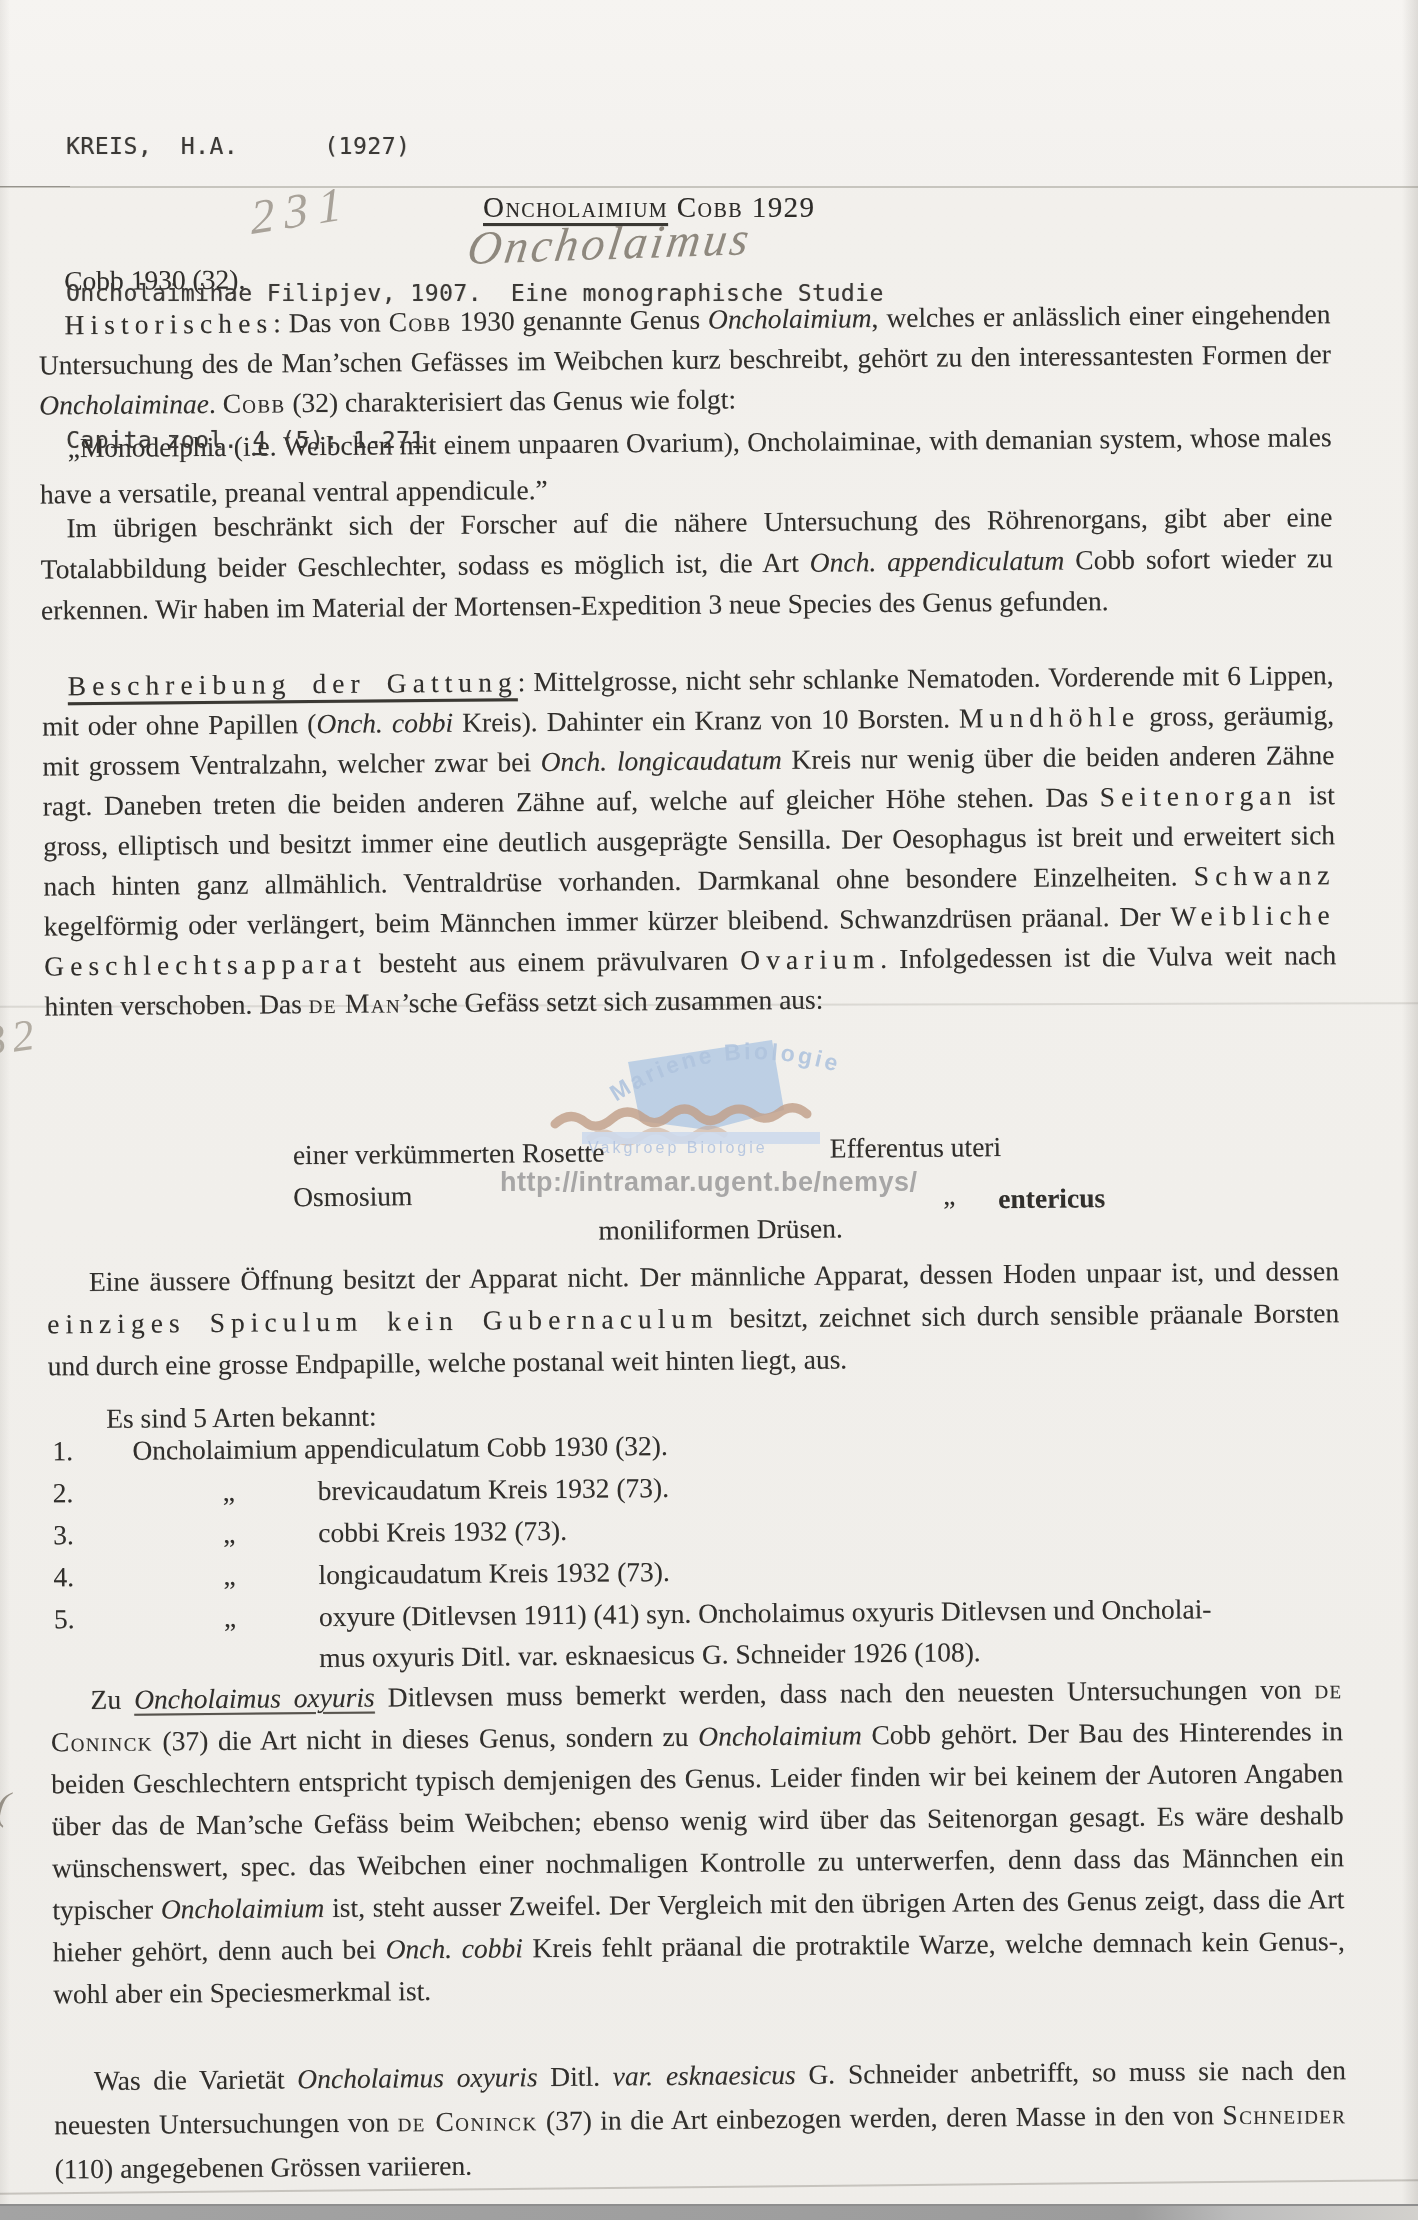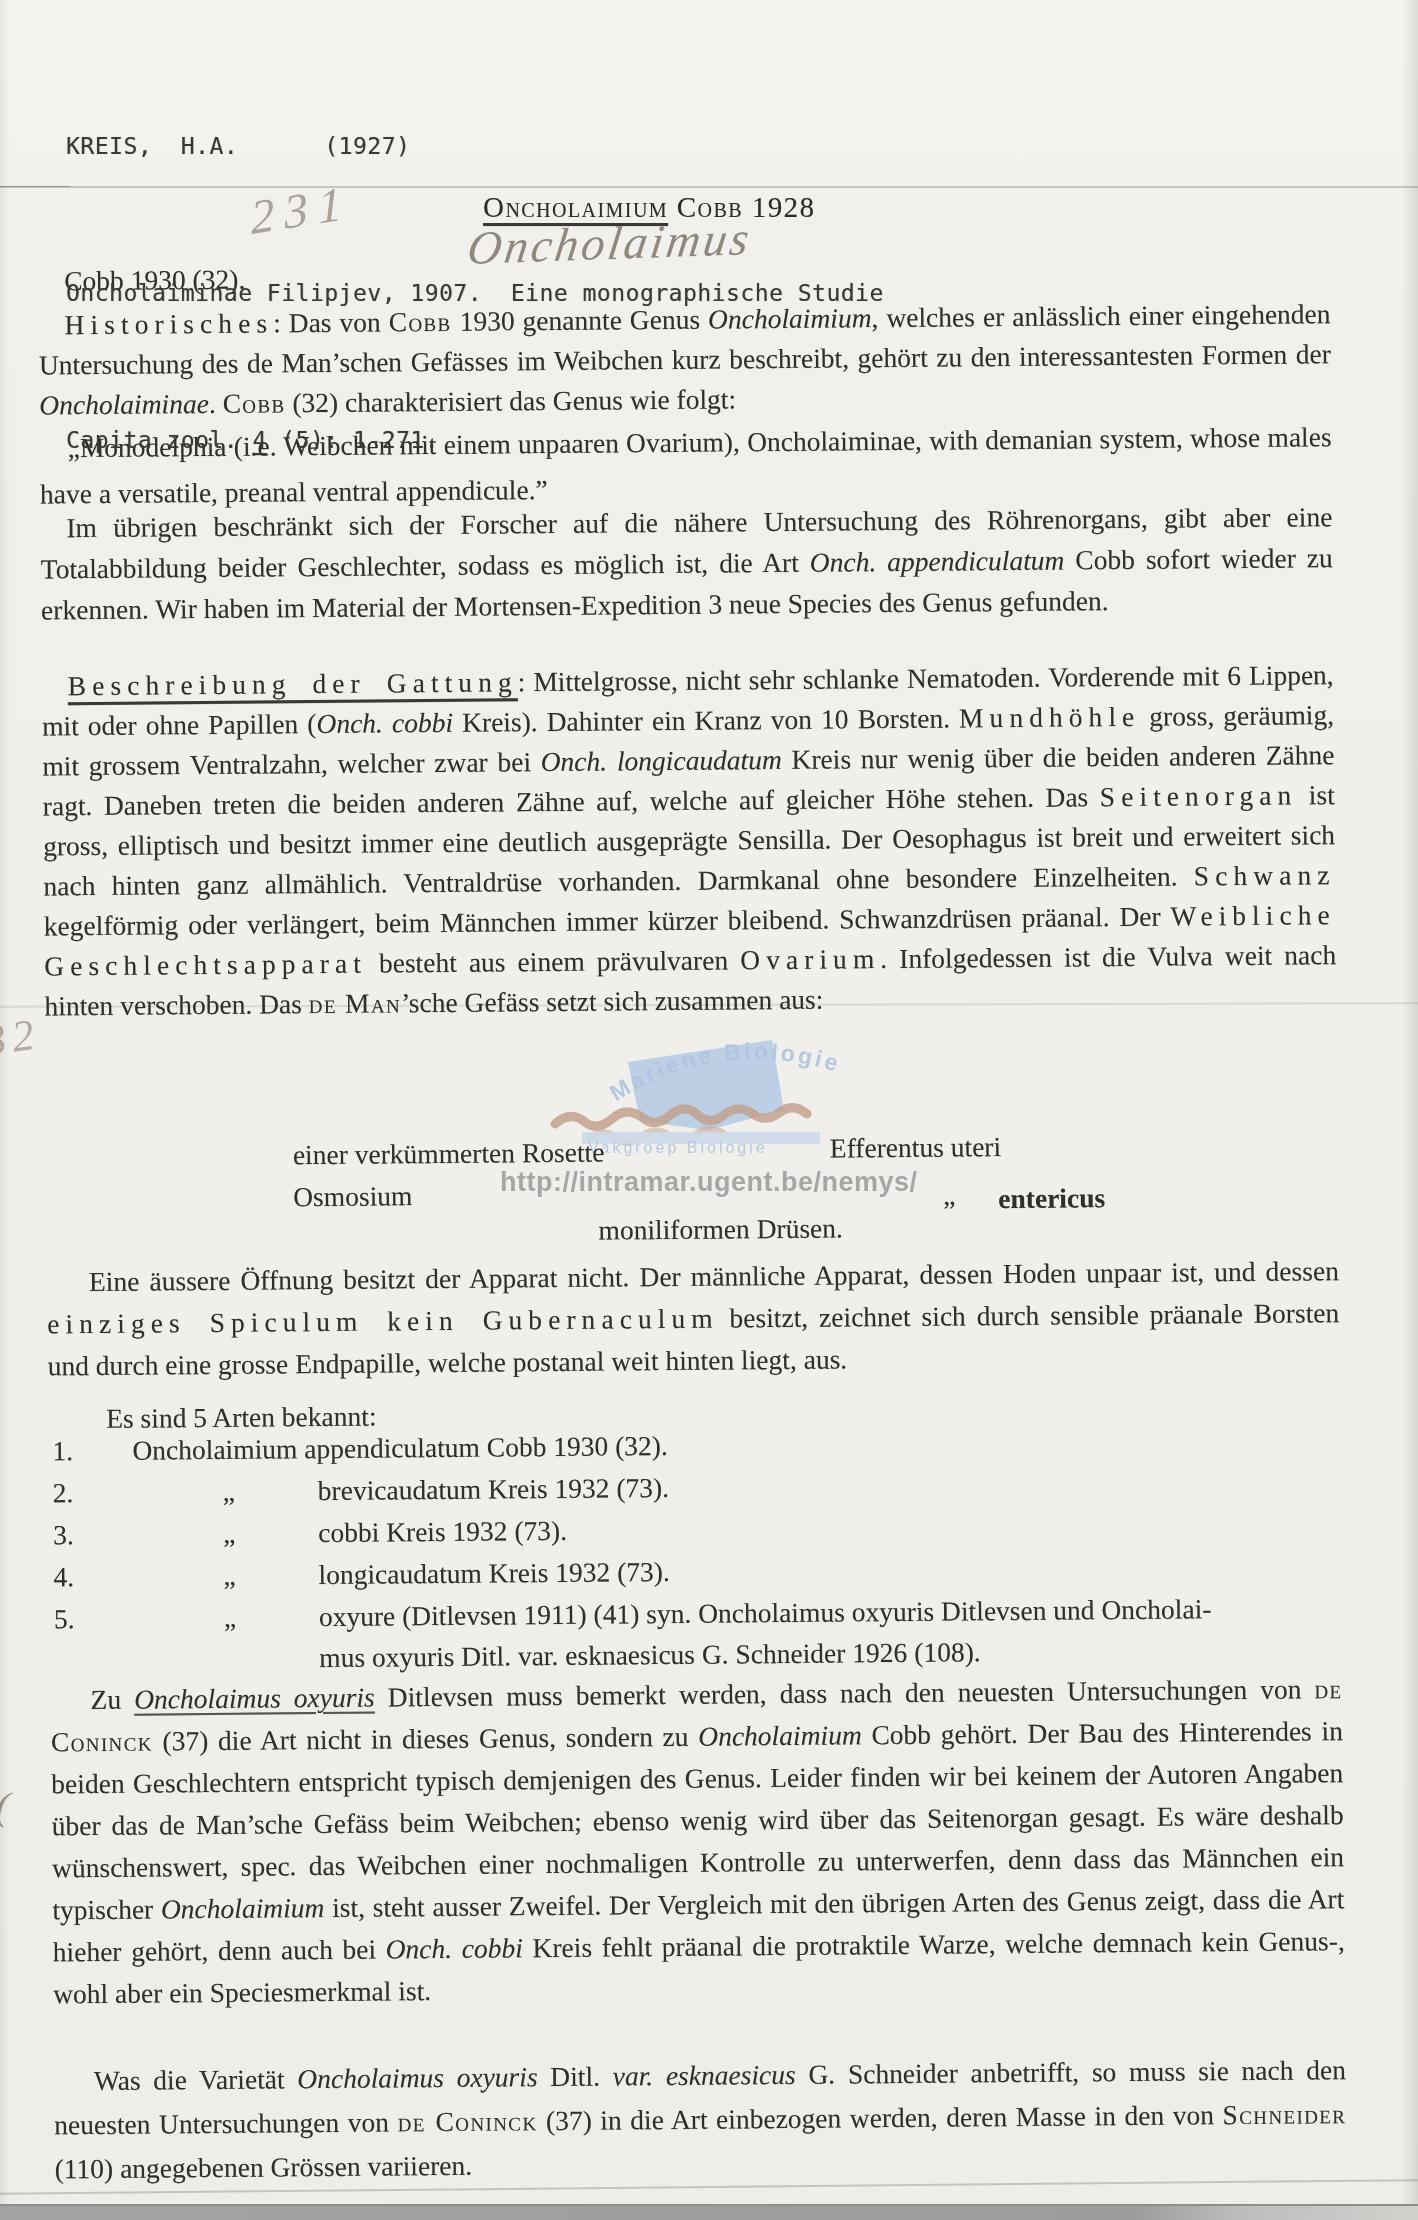--- a/index.html
+++ b/index.html
@@ -96,21 +96,21 @@
   <div class="seam1b"></div>
   <div class="seam seam2"></div>
   <div class="seam seam3"></div>
 
   <div class="typed">
     <div><span class="seg-n">KREIS,  H.A.      (1927)</span></div>
     <div><span class="seg-n">Oncholaiminae Filipjev, 1907.  Eine monographische Studie</span></div>
     <div><span class="seg-n">Capita zool. </span><span class="seg-u">4</span><span class="seg-n"> (5): 1-271.</span></div>
   </div>
 
-  <div class="heading"><span class="seg-scu">Oncholaimium</span><span class="seg-sc"> Cobb 1928</span></div>
+  <div class="heading"><span class="seg-scu">Oncholaimium</span><span class="seg-sc"> Cobb 1929</span></div>
 
   <div class="hw hw-231">231</div>
   <div class="hw hw-script">Oncholaimus</div>
   <div class="hw hw-32">32</div>
   <div class="hw hw-paren">(</div>
 
   <div class="watermark">
     <svg width="560" height="190" viewBox="0 0 560 190">
       <path id="wm-arc" d="M 146 82 Q 248 14 374 54" fill="none"></path>
       <polygon points="158,42 302,20 314,90 238,110 170,101" fill="#b5cbe3" opacity="0.88"></polygon>

